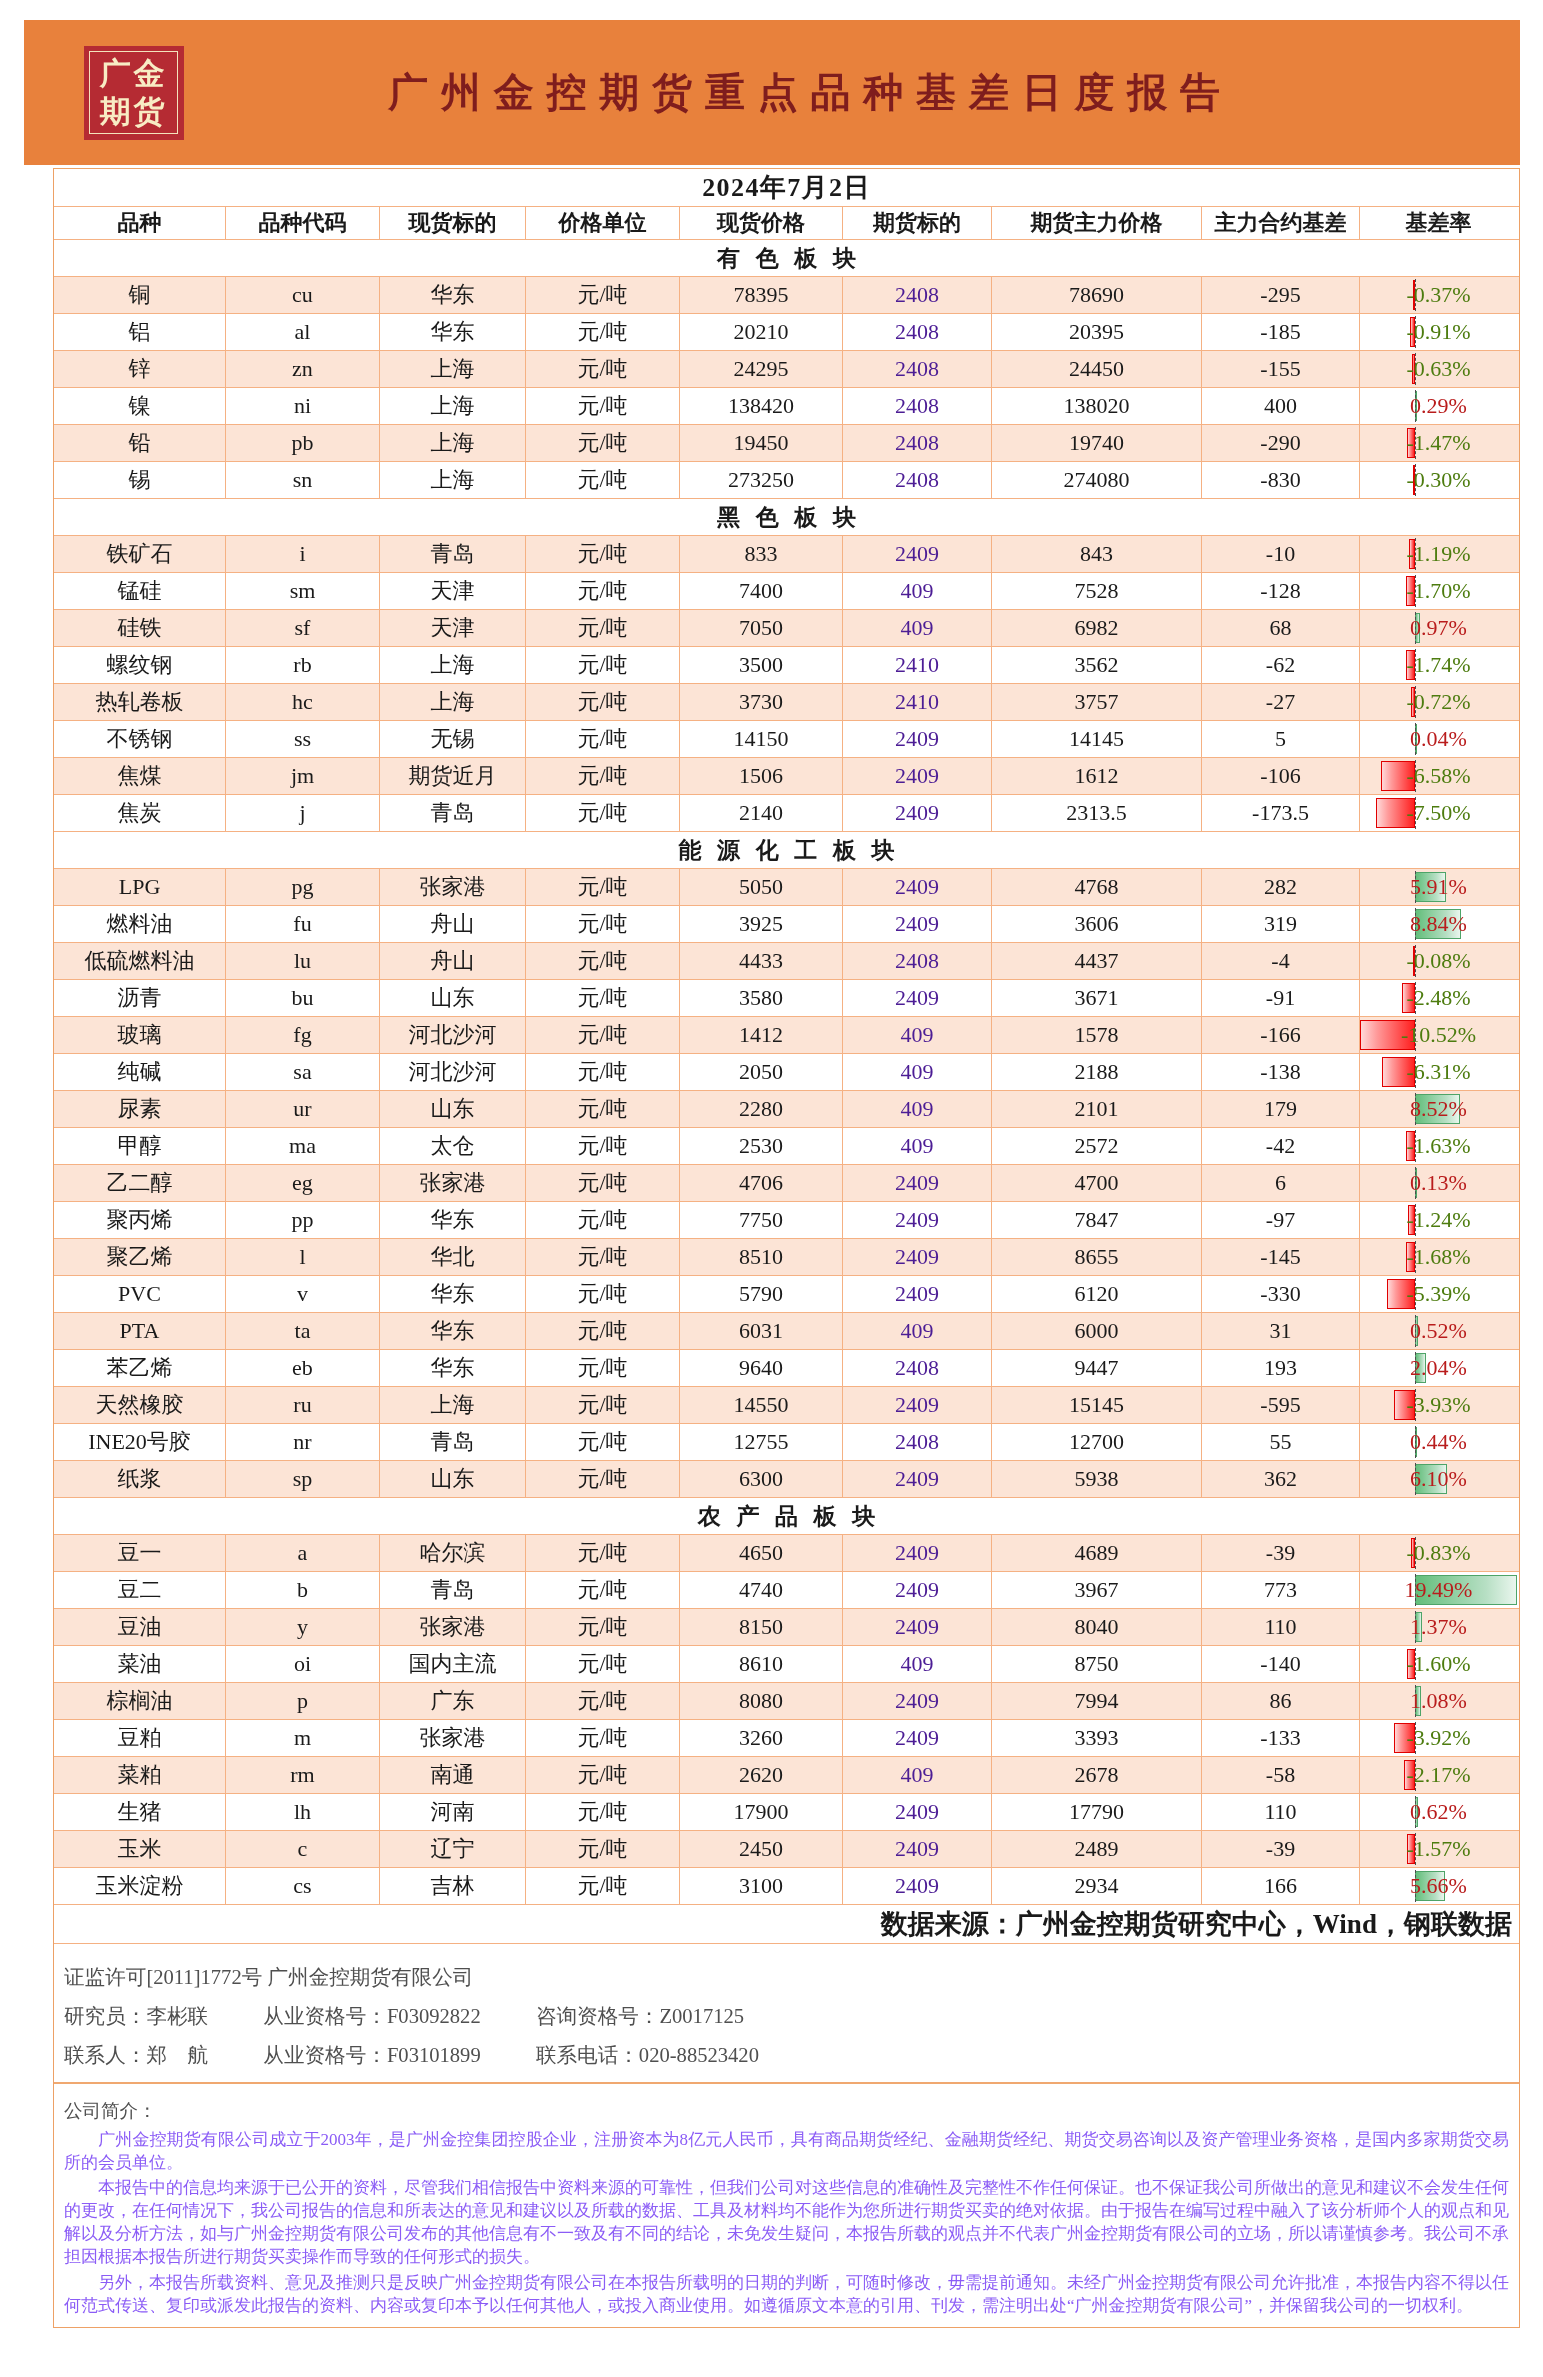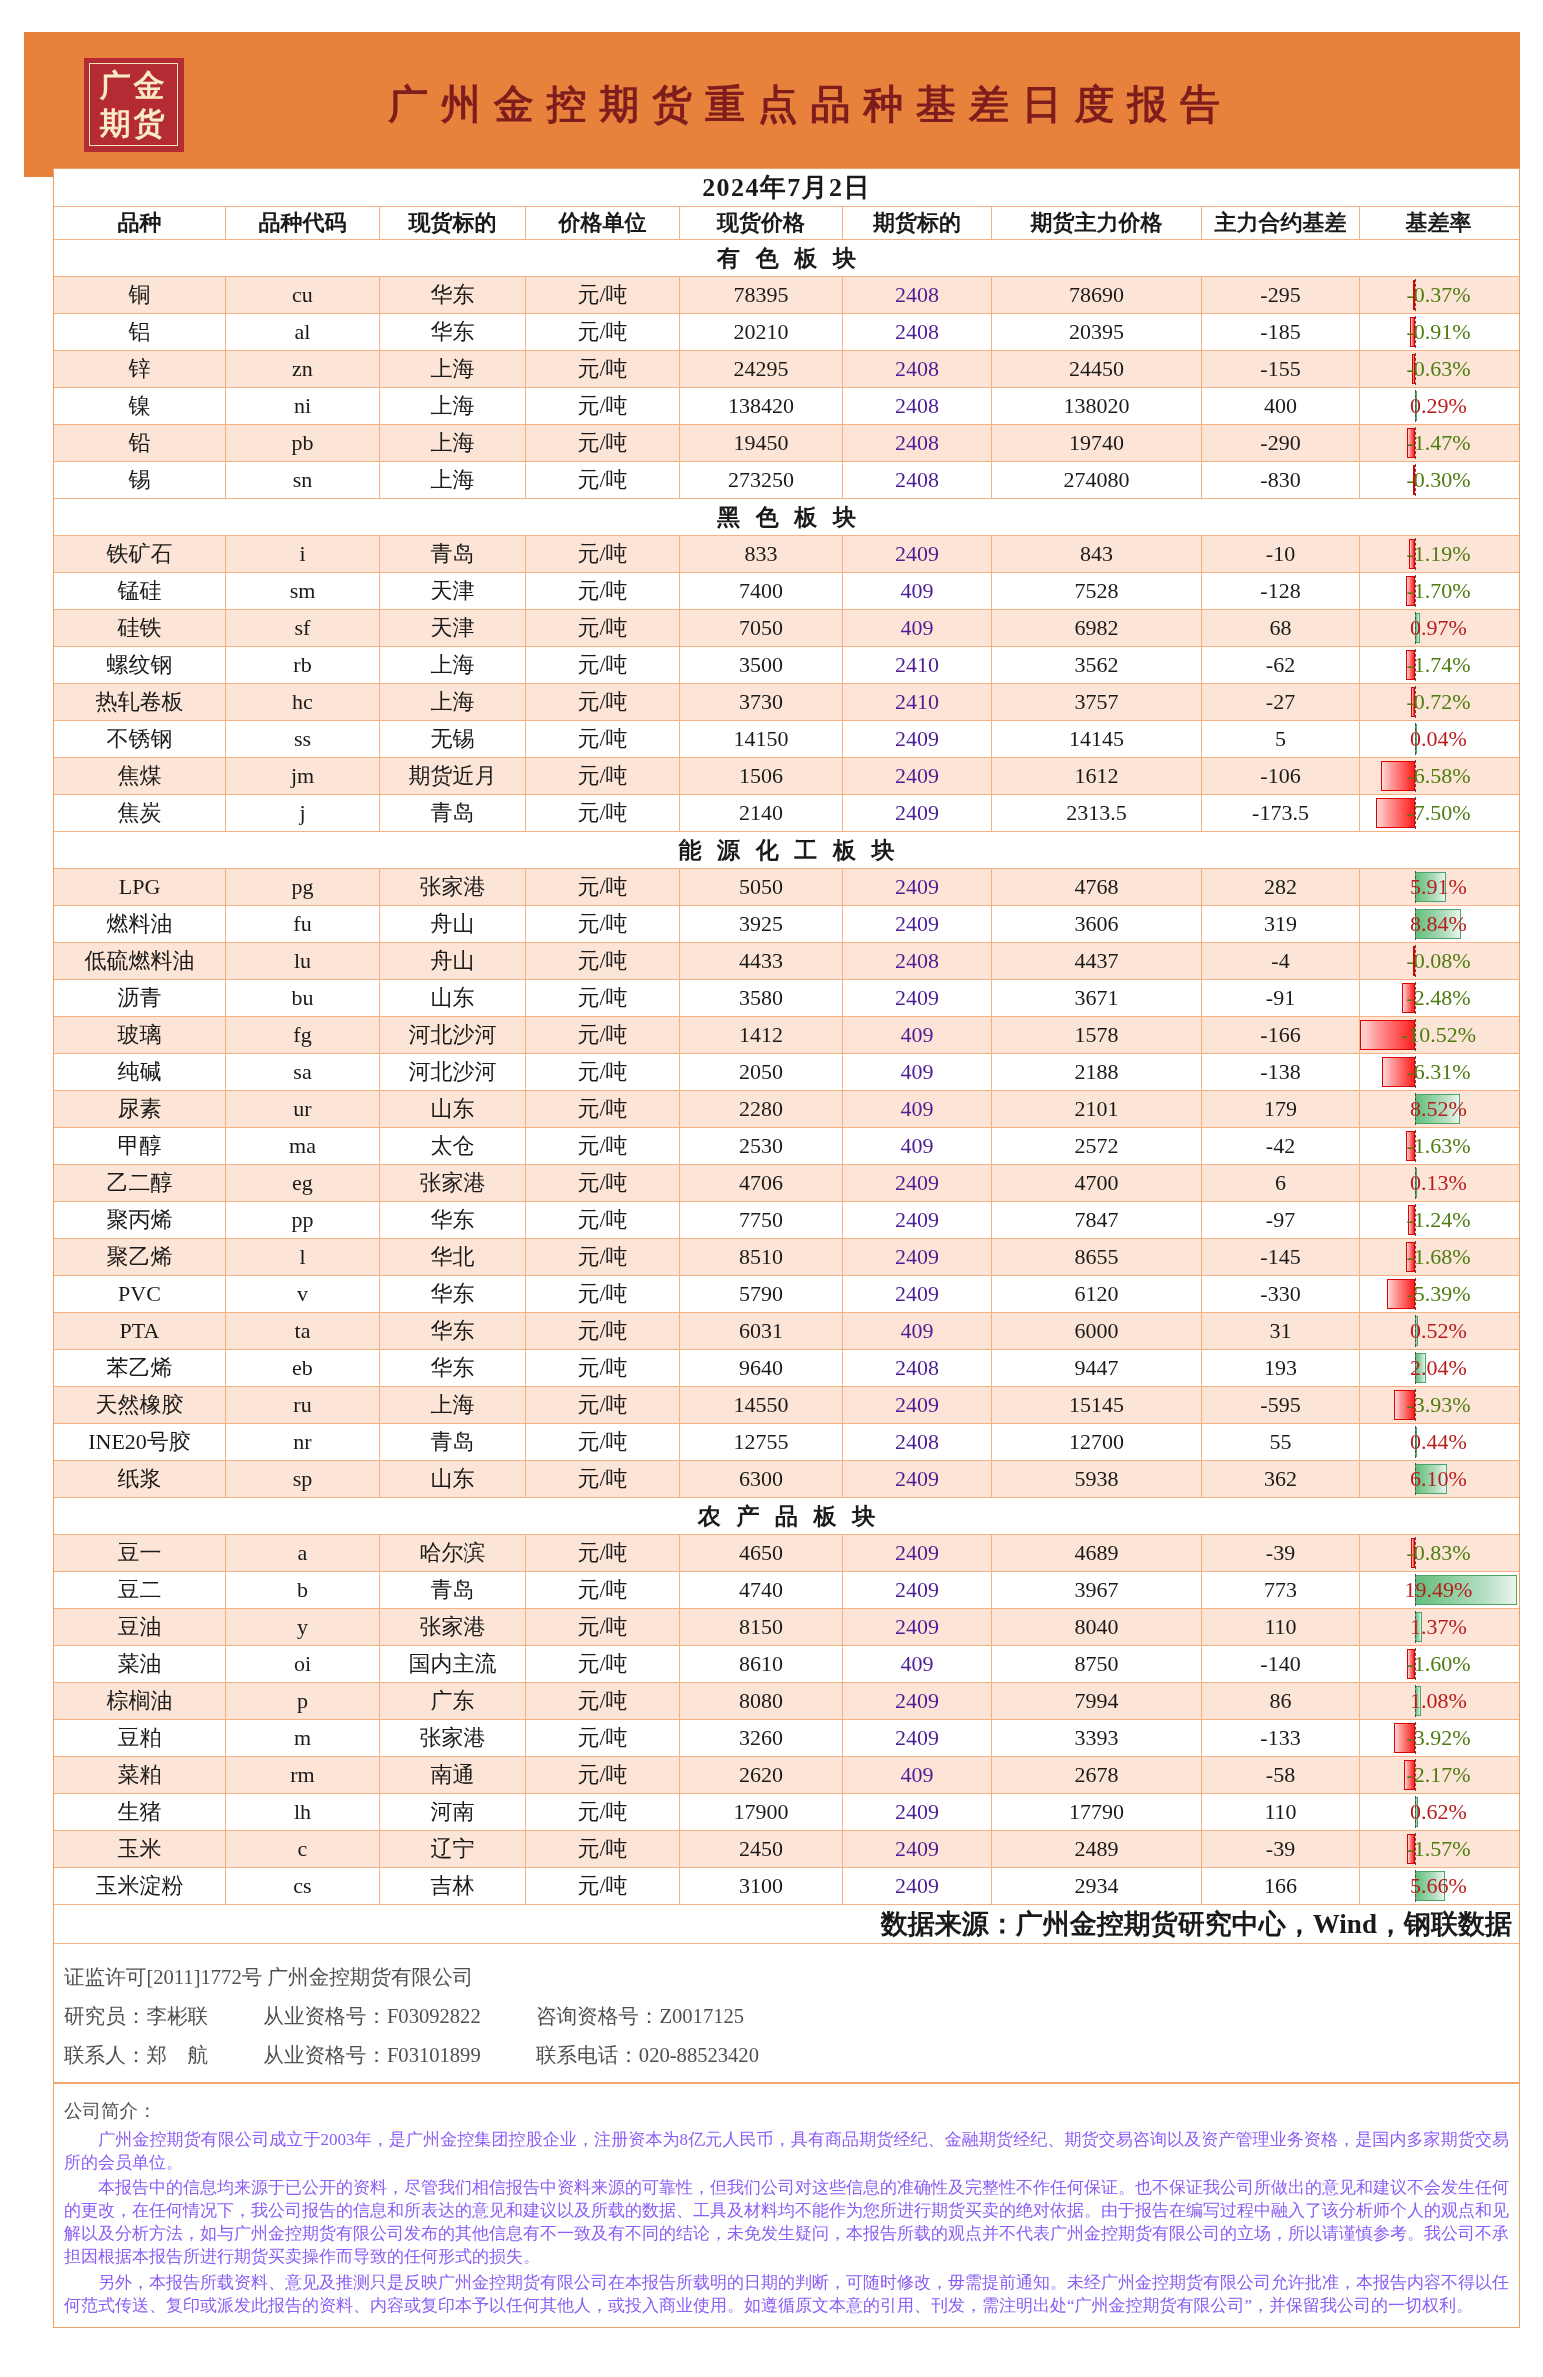--- a/index.html
+++ b/index.html
@@ -1,20 +1,20 @@
 <!DOCTYPE html>
 <html style="font-size:11.4px"><head>
 <meta charset="utf-8">
 <style>
   html,body { margin:0; padding:0; background:#ffffff; }
   body { width:1543px; height:2377px; position:relative;
          font-family:"Liberation Serif","DejaVu Serif",serif; color:#1a1a1a; }
 
   
-  .banner { position:absolute; left:23.5px; top:32px; width:1496px; height:145px; background:#E8813C; }
+  .banner { position:absolute; left:23.5px; top:20px; width:1496px; height:145px; background:#E8813C; }
   .logo { position:absolute; left:60px; top:25.6px; width:100px; height:94px; background:#B52B33;
           display:flex; align-items:center; justify-content:center; }
   .logo-inner { width:87px; height:81px; border:1.4px solid #F4E3BD; color:#F8ECC4;
           font-weight:bold; font-size:31px; line-height:38px; text-align:center;
           display:flex; flex-direction:column; justify-content:center; letter-spacing:2.8px; }
   .banner-title { position:absolute; left:185px; right:107px; top:0; bottom:0;
           display:flex; align-items:center; justify-content:center;
           color:#7f1d1d; font-size:40px; font-weight:bold; letter-spacing:12.8px; white-space:nowrap; }
 
   

